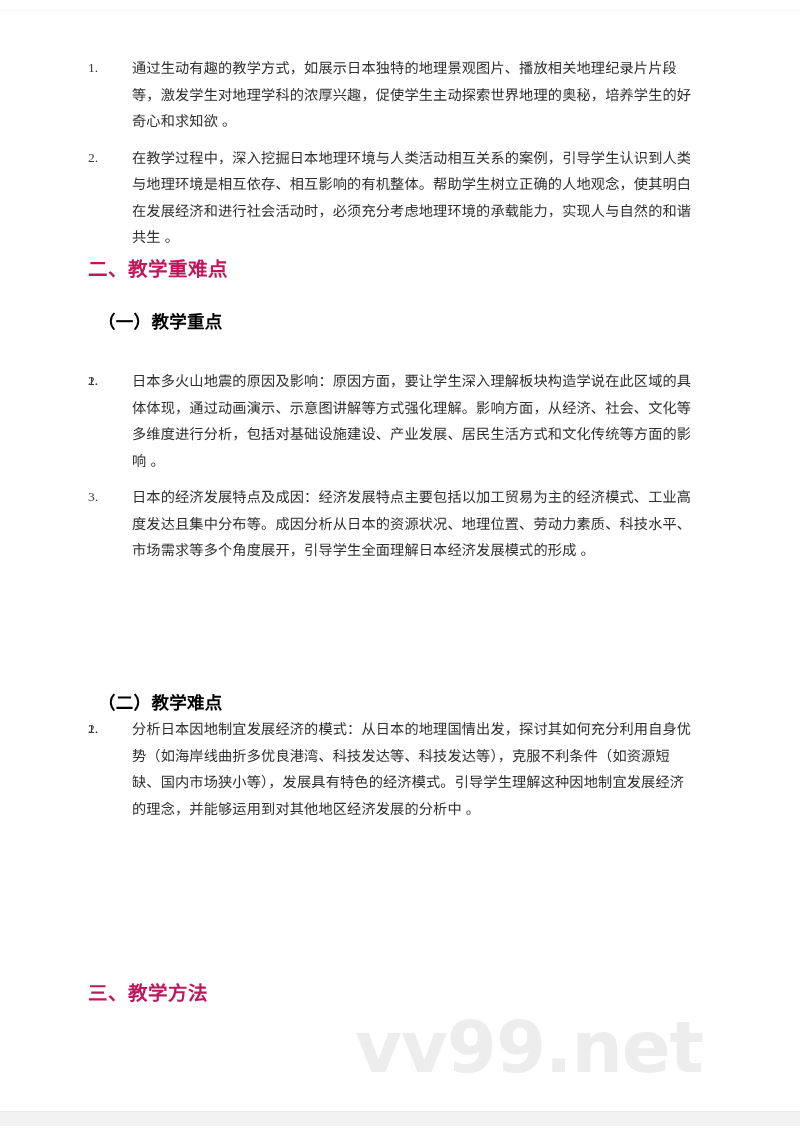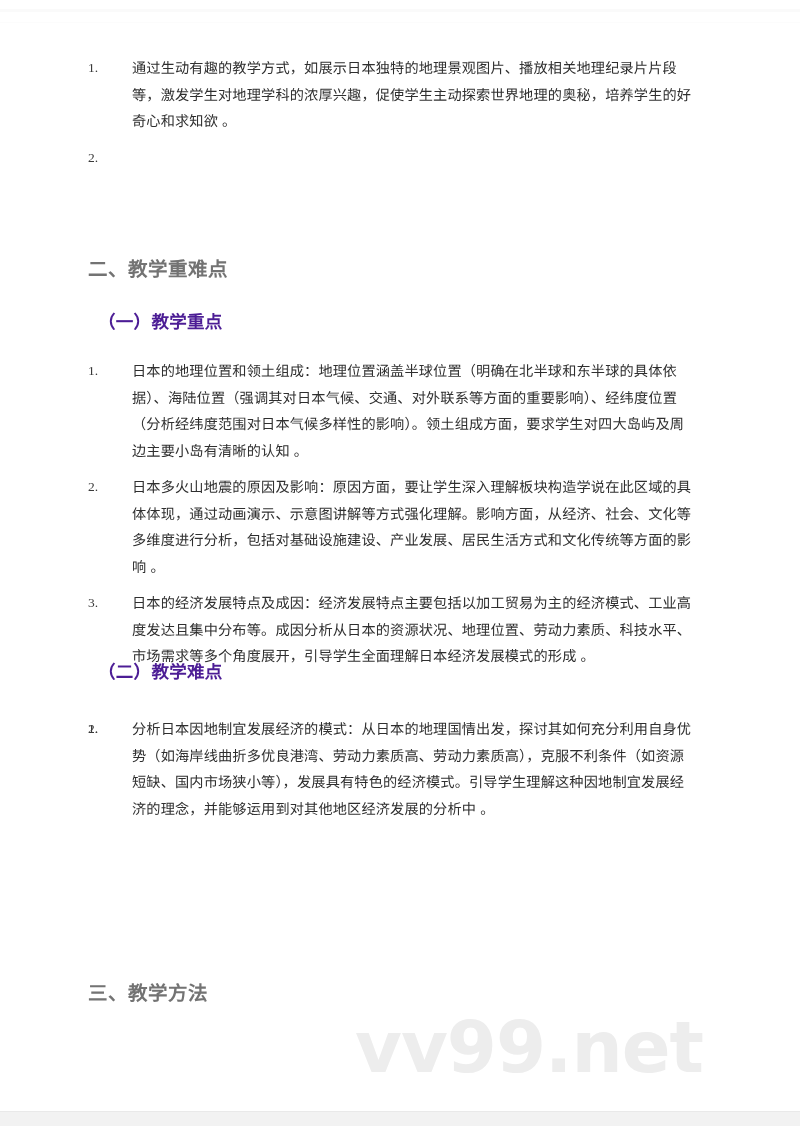--- a/index.html
+++ b/index.html
@@ -99,32 +99,32 @@
   }
 
   
   h2.h-main {
     position: absolute;
     left: 88px;
     margin: 0;
     font-family: "Liberation Sans", "DejaVu Sans", sans-serif;
     font-size: 19.5px;
     font-weight: bold;
-    color: #737373;
+    color: #be185d;
     letter-spacing: 0.5px;
     line-height: 1.2;
   }
   h3.h-sub {
     position: absolute;
     left: 98px;
     margin: 0;
     font-family: Liberation Serif, serif;
     font-size: 17.5px;
     font-weight: bold;
-    color: #4c1d95;
+    color: #000000;
     letter-spacing: 0.3px;
     line-height: 1.2;
   }
 
   
   .watermark {
     position: absolute;
     left: 355px;
     top: 1005px;
     font-family: "DejaVu Sans", "Liberation Sans", sans-serif;
@@ -147,55 +147,55 @@
   <div class="content">
 
     <div class="block" style="top:55px;">
       <ol class="olist">
         <li>
           <span class="marker">1.</span>
           <span class="ptext">通过生动有趣的教学方式，如展示日本独特的地理景观图片、播放相关地理纪录片片段等，激发学生对地理学科的浓厚兴趣，促使学生主动探索世界地理的奥秘，培养学生的好奇心和求知欲 。</span>
         </li>
         <li>
           <span class="marker">2.</span>
+          <span class="ptext">在教学过程中，深入挖掘日本地理环境与人类活动相互关系的案例，引导学生认识到人类与地理环境是相互依存、相互影响的有机整体。帮助学生树立正确的人地观念，使其明白在发展经济和进行社会活动时，必须充分考虑地理环境的承载能力，实现人与自然的和谐共生 。</span>
         </li>
       </ol>
     </div>
 
     <h2 class="h-main" style="top:258px;">二、教学重难点</h2>
 
     <h3 class="h-sub" style="top:312px;">（一）教学重点</h3>
 
     <div class="block" style="top:358px;">
       <ol class="olist">
         <li>
           <span class="marker">1.</span>
-          <span class="ptext">日本的地理位置和领土组成：地理位置涵盖半球位置（明确在北半球和东半球的具体依据）、海陆位置（强调其对日本气候、交通、对外联系等方面的重要影响）、经纬度位置（分析经纬度范围对日本气候多样性的影响）。领土组成方面，要求学生对四大岛屿及周边主要小岛有清晰的认知 。</span>
         </li>
         <li>
           <span class="marker">2.</span>
           <span class="ptext">日本多火山地震的原因及影响：原因方面，要让学生深入理解板块构造学说在此区域的具体体现，通过动画演示、示意图讲解等方式强化理解。影响方面，从经济、社会、文化等多维度进行分析，包括对基础设施建设、产业发展、居民生活方式和文化传统等方面的影响 。</span>
         </li>
         <li>
           <span class="marker">3.</span>
           <span class="ptext">日本的经济发展特点及成因：经济发展特点主要包括以加工贸易为主的经济模式、工业高度发达且集中分布等。成因分析从日本的资源状况、地理位置、劳动力素质、科技水平、市场需求等多个角度展开，引导学生全面理解日本经济发展模式的形成 。</span>
         </li>
       </ol>
     </div>
 
-    <h3 class="h-sub" style="top:662px;">（二）教学难点</h3>
+    <h3 class="h-sub" style="top:693px;">（二）教学难点</h3>
 
     <div class="block" style="top:706px;">
       <ol class="olist">
         <li>
           <span class="marker">1.</span>
         </li>
         <li>
           <span class="marker">2.</span>
-          <span class="ptext">分析日本因地制宜发展经济的模式：从日本的地理国情出发，探讨其如何充分利用自身优势（如海岸线曲折多优良港湾、劳动力素质高、劳动力素质高），克服不利条件（如资源短缺、国内市场狭小等），发展具有特色的经济模式。引导学生理解这种因地制宜发展经济的理念，并能够运用到对其他地区经济发展的分析中 。</span>
+          <span class="ptext">分析日本因地制宜发展经济的模式：从日本的地理国情出发，探讨其如何充分利用自身优势（如海岸线曲折多优良港湾、科技发达等、科技发达等），克服不利条件（如资源短缺、国内市场狭小等），发展具有特色的经济模式。引导学生理解这种因地制宜发展经济的理念，并能够运用到对其他地区经济发展的分析中 。</span>
         </li>
       </ol>
     </div>
 
     <h2 class="h-main" style="top:954px;margin-top:28px;">三、教学方法</h2>
 
   </div>
 
   <div class="watermark">vv99.net</div>
 

